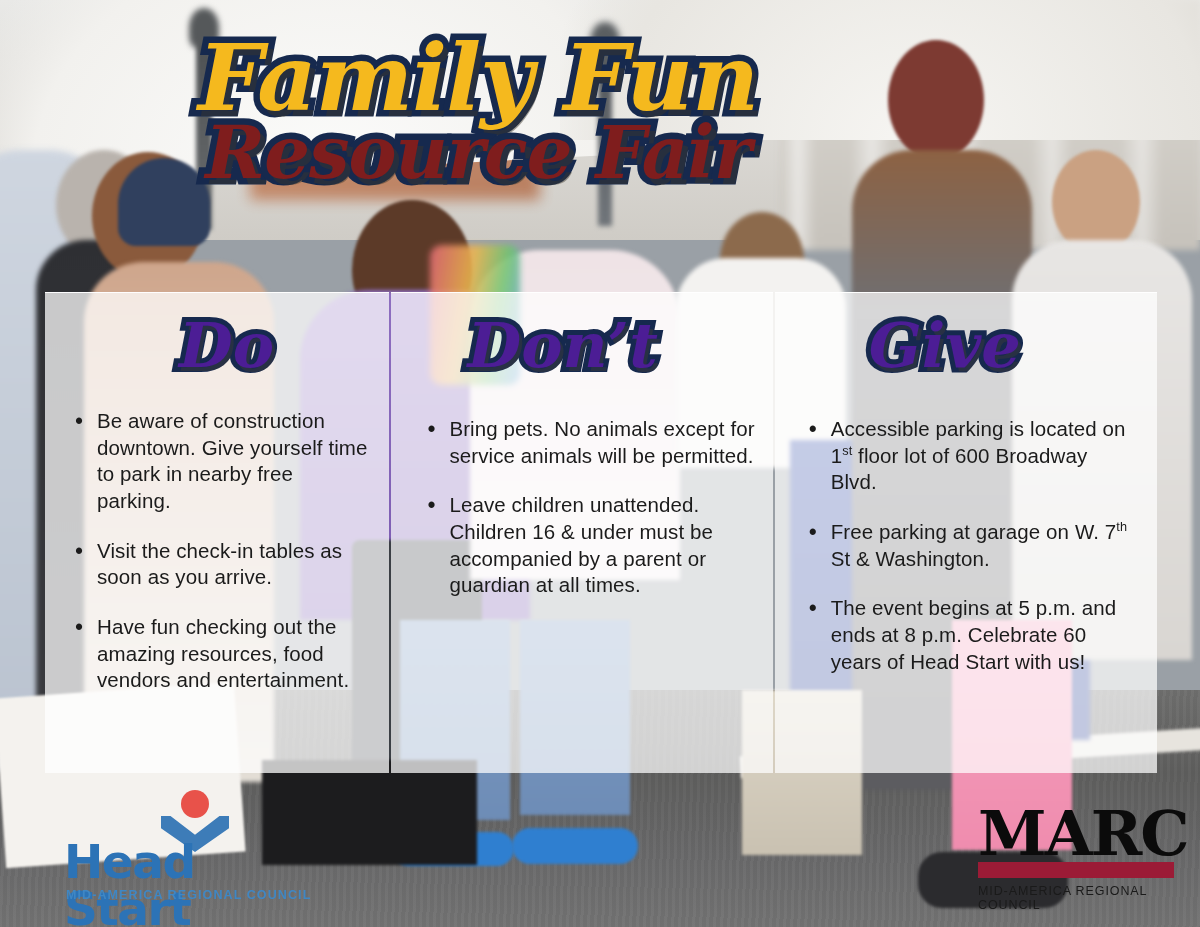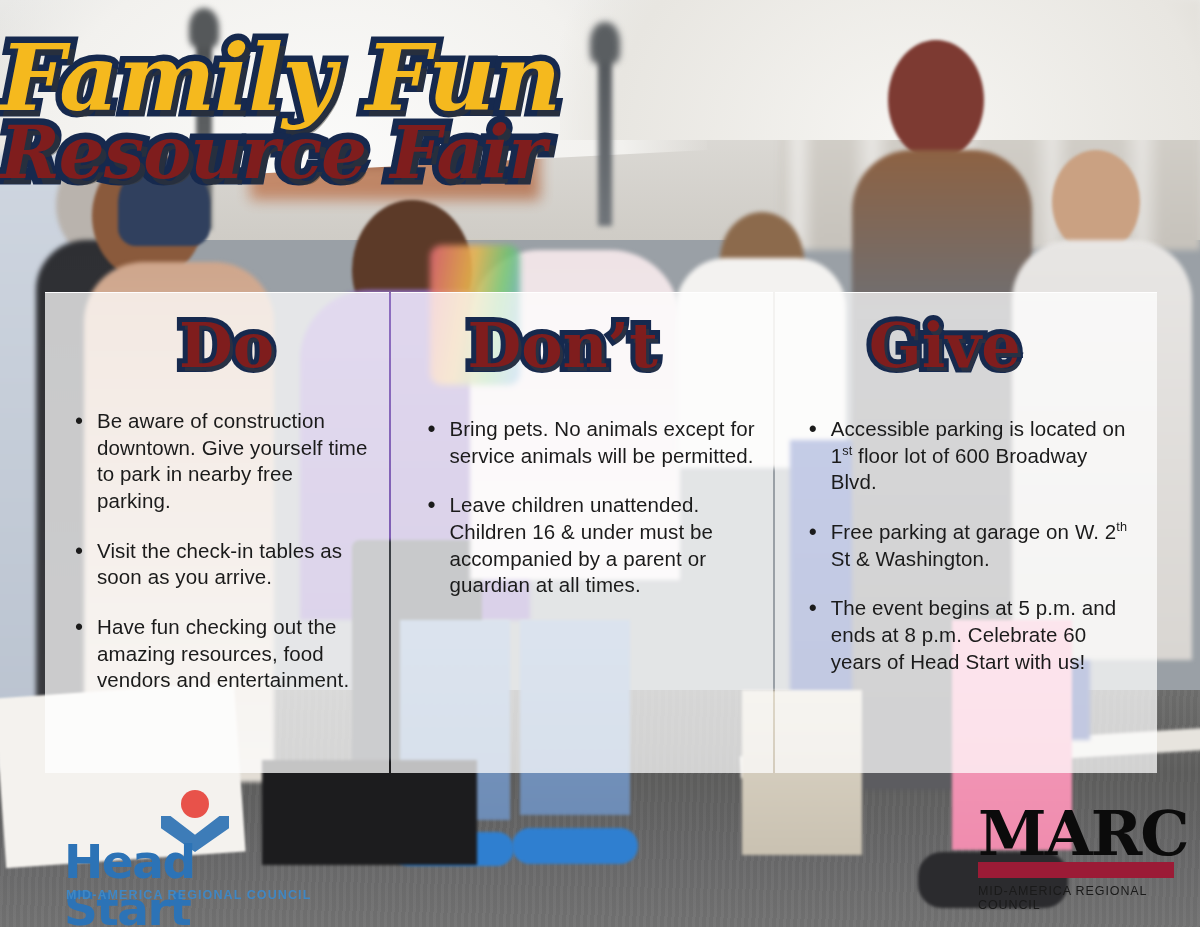--- a/index.html
+++ b/index.html
@@ -85,21 +85,21 @@
     background:#e7e4de; transform:rotate(-3.5deg); filter:blur(1.5px);
   }
 
   .p{ position:absolute; filter:blur(1.6px); }
 
   
   .head{ position:absolute; border-radius:50%; }
 
   
   #title{
-    position:absolute; left:0; top:34px; width:956px; text-align:left;
+    position:absolute; left:0; top:34px; width:956px; text-align:center;
     pointer-events:none; z-index:40;
   }
   .tline{
     font-family:"DejaVu Serif", serif;
     font-weight:700; font-style:italic;
     letter-spacing:-1px; line-height:.96;
     display:block;
   }
   #t1{
     font-size:92px; color:#F5B91E;
@@ -122,23 +122,23 @@
     background:rgba(255,255,255,.74);
     border-top:1px solid rgba(255,255,255,.95);
     padding:14px 14px 18px 14px;
   }
   .panel.pa{ width:345px; }
   .panel.pb{ width:382px; background:rgba(255,255,255,.72); }
   .panel.pc{ width:383px; background:rgba(255,255,255,.72); }
 
   .col-head{
     font-family:"DejaVu Serif", serif;
-    font-weight:700; 
+    font-weight:700; font-style:italic;
     font-size:62px; line-height:1.05;
-    color:#7f1d1d;
+    color:#4c1d95;
     -webkit-text-stroke:10px #16294E; paint-order:stroke fill;
     text-shadow:3px 4px 0 rgba(70,64,52,.38);
     margin:6px 0 0 0;
   }
   .pa .col-head{ padding-left:120px; }
   .pb .col-head{ padding-left:62px; }
   .pc .col-head{ padding-left:80px; }
 
   ul.items{ list-style:none; margin:30px 0 0 0; padding:0 4px 0 16px; }
   ul.items li{
@@ -263,21 +263,21 @@
       </ul>
     </section>
 
     <section class="panel pc">
       <h2 class="col-head">Give</h2>
       <ul class="items">
         <li>
           <span>Accessible parking is located on 1</span><sup>st</sup><span> floor lot of 600 Broadway Blvd.</span>
         </li>
         <li>
-          <span>Free parking at garage on W. 2</span><sup>th</sup><span> St &amp; Washington.</span>
+          <span>Free parking at garage on W. 7</span><sup>th</sup><span> St &amp; Washington.</span>
         </li>
         <li>
           <span>The event begins at 5 p.m. and ends at 8 p.m. Celebrate 60 years of Head Start with us!</span>
         </li>
       </ul>
     </section>
   </div>
 
   <div id="hs-logo">
     <div id="hs-mark">

